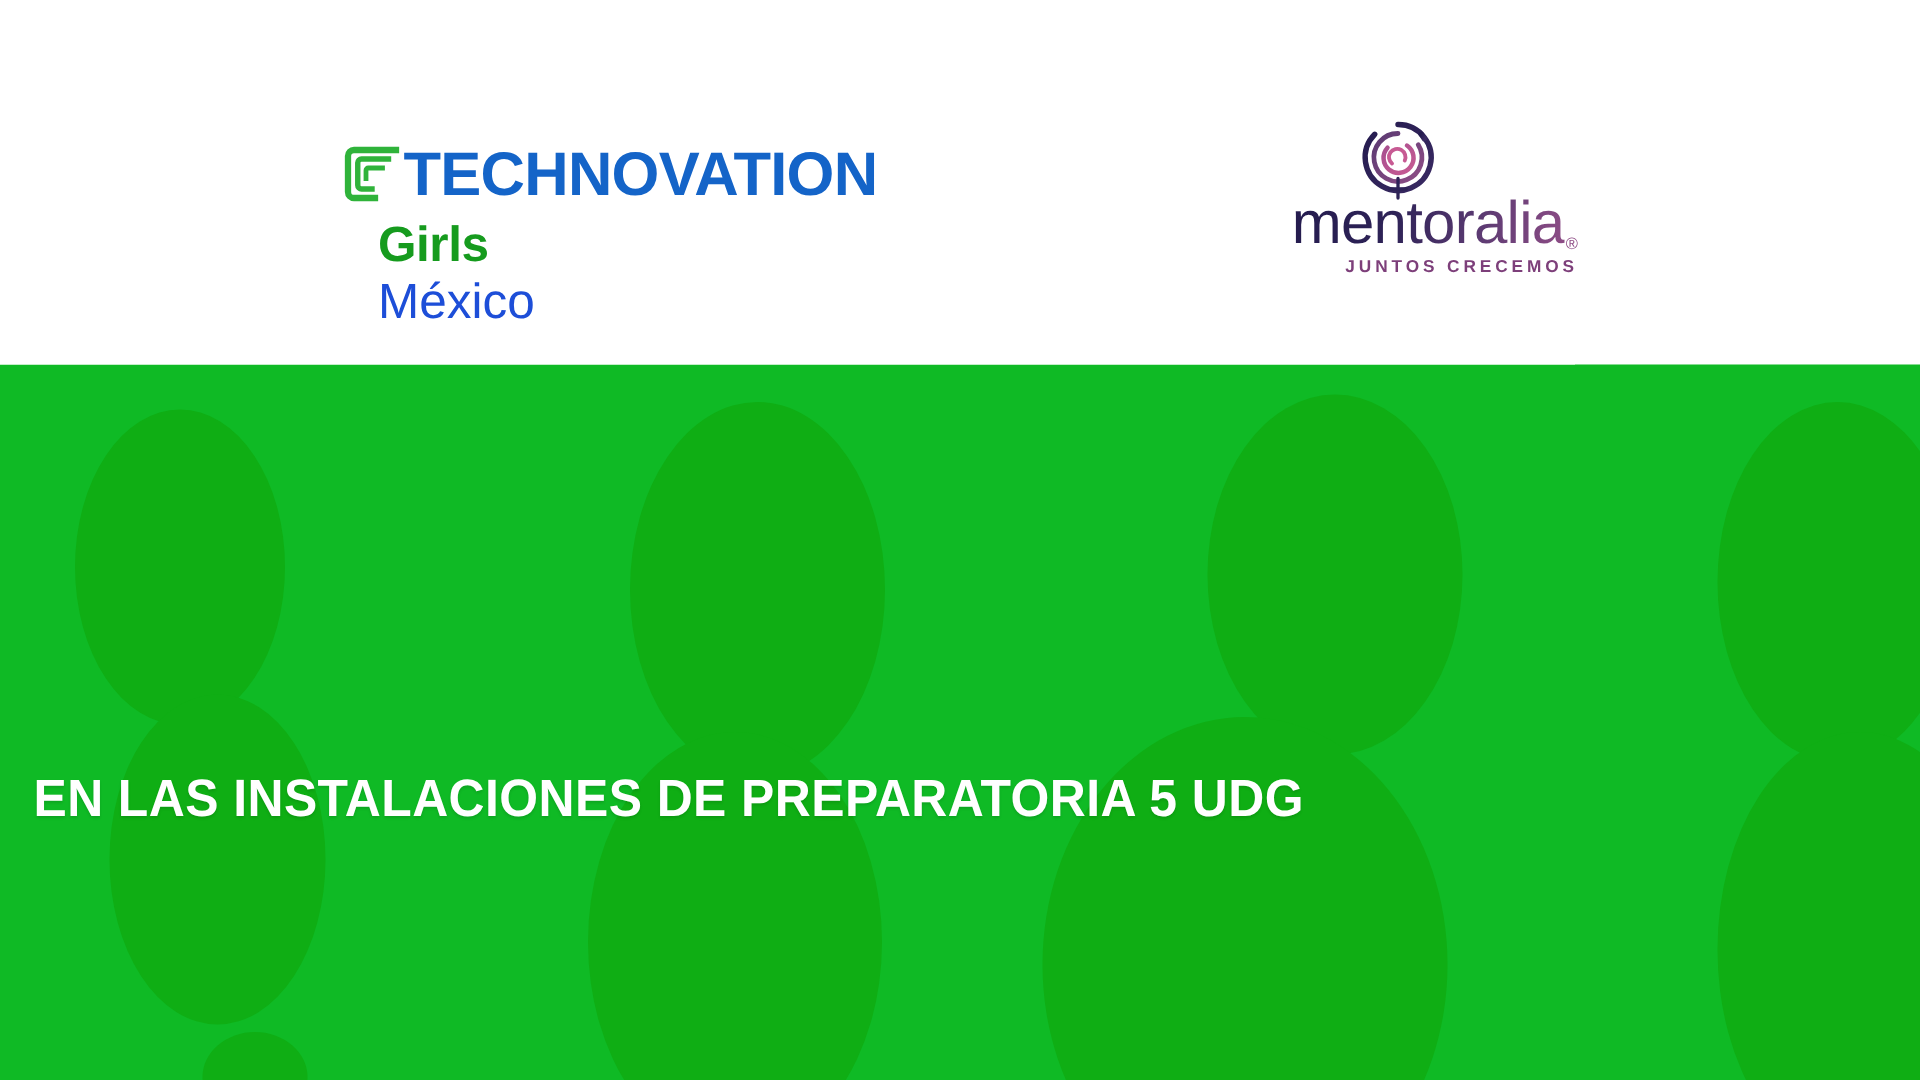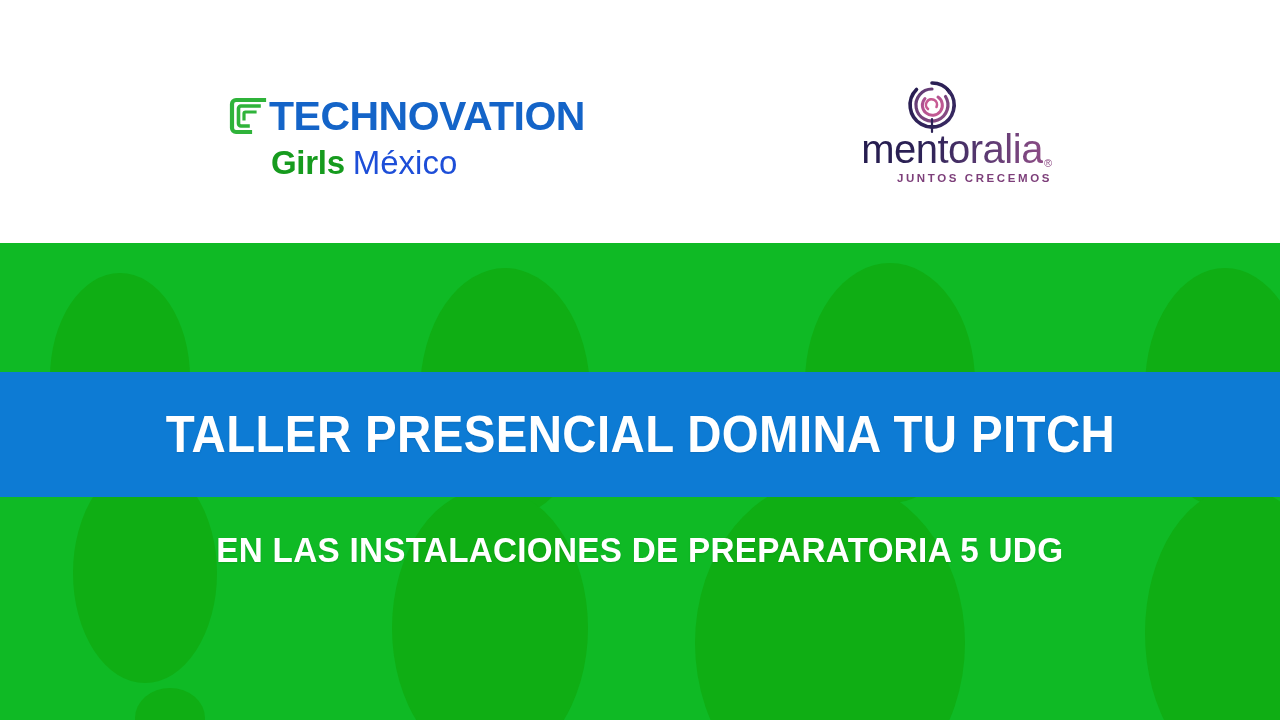--- a/index.html
+++ b/index.html
@@ -59,21 +59,22 @@
     line-height: 42px;
     color: #1464c8;
     white-space: nowrap;
     transform: scaleX(1.0);
     transform-origin: left center;
   }
   #tv-sub-row {
     display: flex;
     align-items: baseline;
     margin-top: 4px;
-    margin-left: 43px;
+    margin-left: 16px;
+    flex-direction: column;
   }
   #tv-girls {
     font-family: "Liberation Sans", sans-serif;
     font-weight: 700;
     font-size: 33px;
     color: #169b1e;
     letter-spacing: -0.3px;
     white-space: nowrap;
   }
   #tv-mexico {
@@ -175,27 +176,27 @@
     white-space: nowrap;
     transform: scaleX(0.93);
     transform-origin: center center;
     text-shadow: 0 1px 2px rgba(0,0,0,0.10);
   }
 
   
   #subtitle-wrap {
     position: absolute;
     left: 0;
-    top: 525px;
+    top: 508px;
     width: 1280px;
     height: 50px;
     z-index: 3;
     display: flex;
     align-items: center;
-    justify-content: center;
+    justify-content: flex-start;
   }
   #subtitle-text {
     font-family: "Liberation Sans", sans-serif;
     font-weight: 700;
     font-size: 35px;
     letter-spacing: 0.3px;
     color: #ffffff;
     white-space: nowrap;
     transform: scaleX(0.95);
     transform-origin: center center;
@@ -220,23 +221,20 @@
         <ellipse cx="145" cy="330" rx="72" ry="110"></ellipse>
         <ellipse cx="490" cy="385" rx="98" ry="140"></ellipse>
         <ellipse cx="830" cy="400" rx="135" ry="165"></ellipse>
         <ellipse cx="1240" cy="390" rx="95" ry="145"></ellipse>
 
         <ellipse cx="170" cy="475" rx="35" ry="30"></ellipse>
       </g>
     </svg>
   </div>
 
-  <div id="title-band">
-    <div id="title-text">TALLER PRESENCIAL DOMINA TU PITCH</div>
-  </div>
 
   <div id="subtitle-wrap">
     <div id="subtitle-text">EN LAS INSTALACIONES DE PREPARATORIA 5 UDG</div>
   </div>
 
   <div id="logo-band">
 
     <div id="technovation-logo">
       <div id="tv-top-row">
         <svg id="tv-mark" viewBox="0 0 40 40" xmlns="http://www.w3.org/2000/svg">

